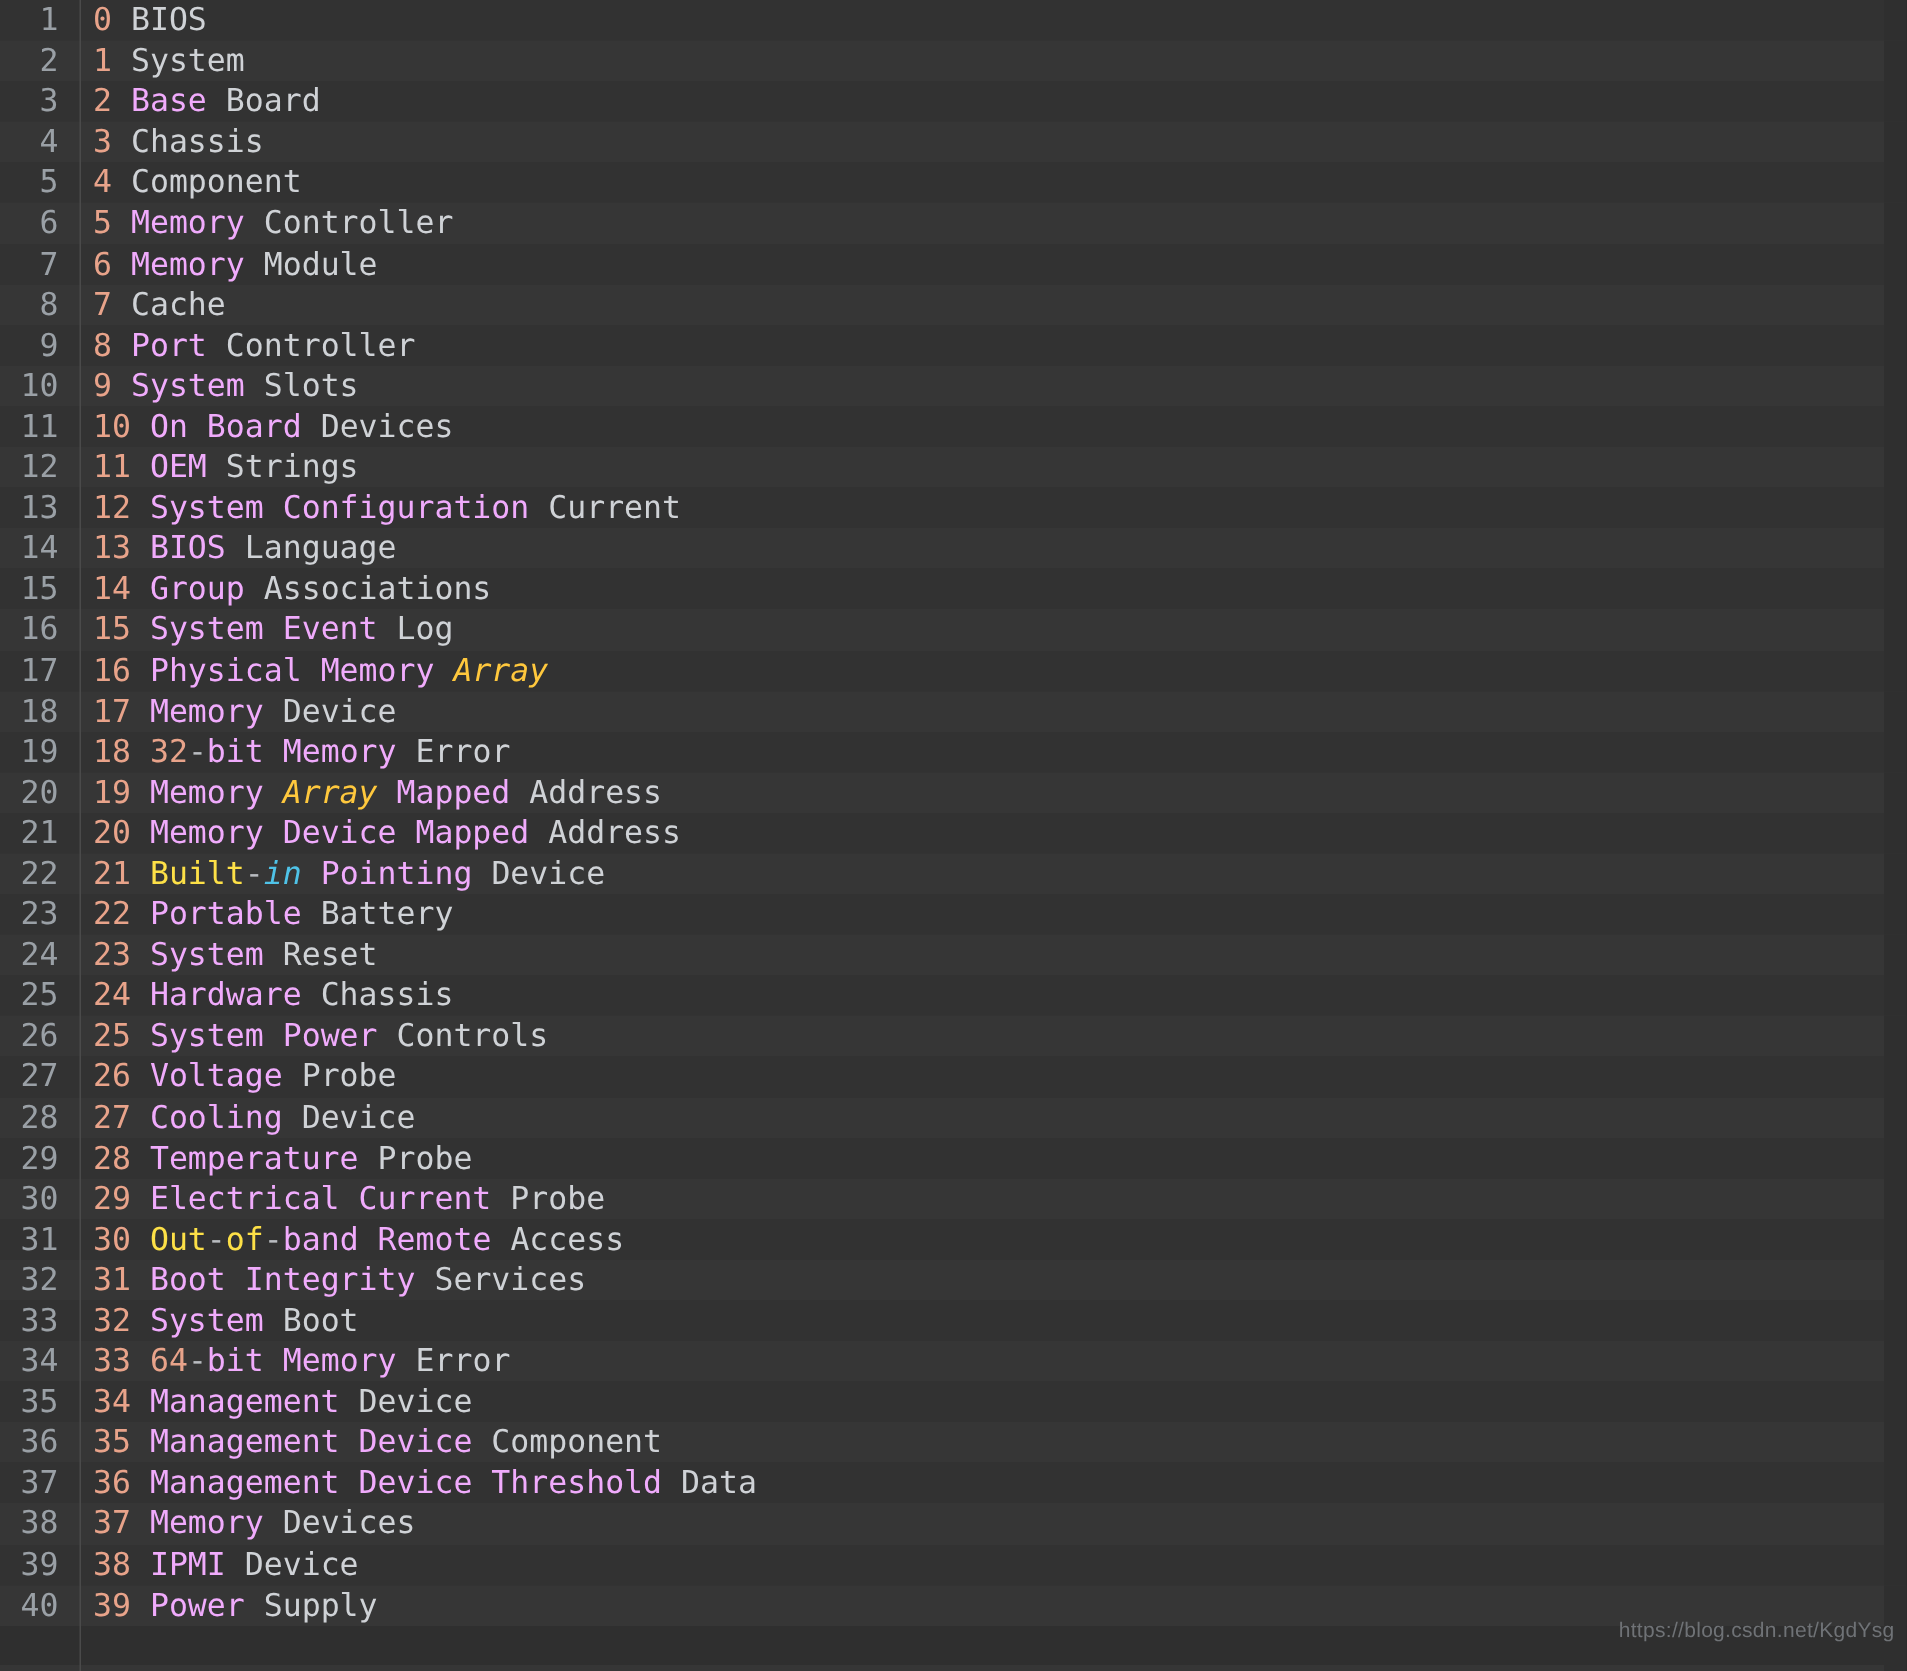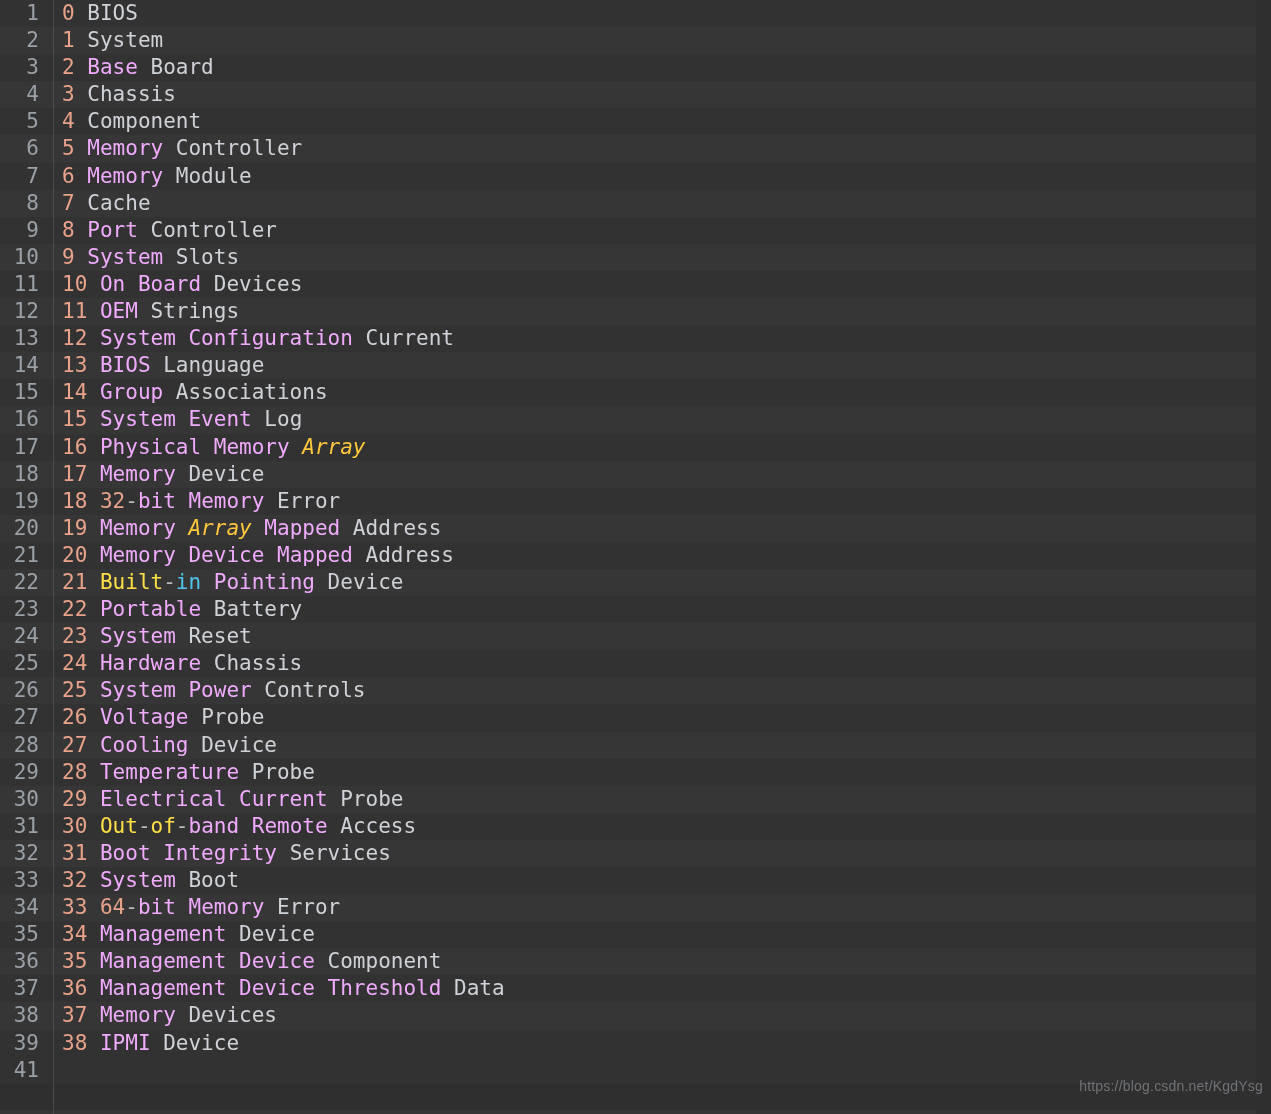--- a/index.html
+++ b/index.html
@@ -78,21 +78,21 @@
     color: #cfd2d6;
     position: relative;
     z-index: 2;
   }
 
   .tok-num   { color: #e8a38a; }   
   .tok-kw    { color: #f0abfc; text-align: center; }   
   .tok-ident { color: #cfd2d6; }   
   .tok-yel   { color: #ffc83d; font-style: italic; }   
   .tok-grn   { color: #fde047; }   
-  .tok-cyn   { color: #4fc3e8; }   
+  .tok-cyn   { color: #4fc3e8; font-style: italic; }   
   .tok-punc  { color: #b9bcc0; }   
 
   
   #watermark {
     position: absolute;
     right: 8px;
     bottom: 20px;
     font-family: Liberation Sans, sans-serif;
     font-size: 14px;
     color: #6f7276;
@@ -151,19 +151,19 @@
       <div class="row even"><div class="gutter">30</div><div class="code"><span class="tok-num">29</span><span class="tok-ident"> </span><span class="tok-kw">Electrical</span><span class="tok-ident"> </span><span class="tok-kw">Current</span><span class="tok-ident"> </span><span class="tok-ident">Probe</span></div></div>
       <div class="row odd"><div class="gutter">31</div><div class="code"><span class="tok-num">30</span><span class="tok-ident"> </span><span class="tok-grn">Out</span><span class="tok-punc">-</span><span class="tok-grn">of</span><span class="tok-punc">-</span><span class="tok-kw">band</span><span class="tok-ident"> </span><span class="tok-kw">Remote</span><span class="tok-ident"> </span><span class="tok-ident">Access</span></div></div>
       <div class="row even"><div class="gutter">32</div><div class="code"><span class="tok-num">31</span><span class="tok-ident"> </span><span class="tok-kw">Boot</span><span class="tok-ident"> </span><span class="tok-kw">Integrity</span><span class="tok-ident"> </span><span class="tok-ident">Services</span></div></div>
       <div class="row odd"><div class="gutter">33</div><div class="code"><span class="tok-num">32</span><span class="tok-ident"> </span><span class="tok-kw">System</span><span class="tok-ident"> </span><span class="tok-ident">Boot</span></div></div>
       <div class="row even"><div class="gutter">34</div><div class="code"><span class="tok-num">33</span><span class="tok-ident"> </span><span class="tok-num">64</span><span class="tok-punc">-</span><span class="tok-kw">bit</span><span class="tok-ident"> </span><span class="tok-kw">Memory</span><span class="tok-ident"> </span><span class="tok-ident">Error</span></div></div>
       <div class="row odd"><div class="gutter">35</div><div class="code"><span class="tok-num">34</span><span class="tok-ident"> </span><span class="tok-kw">Management</span><span class="tok-ident"> </span><span class="tok-ident">Device</span></div></div>
       <div class="row even"><div class="gutter">36</div><div class="code"><span class="tok-num">35</span><span class="tok-ident"> </span><span class="tok-kw">Management</span><span class="tok-ident"> </span><span class="tok-kw">Device</span><span class="tok-ident"> </span><span class="tok-ident">Component</span></div></div>
       <div class="row odd"><div class="gutter">37</div><div class="code"><span class="tok-num">36</span><span class="tok-ident"> </span><span class="tok-kw">Management</span><span class="tok-ident"> </span><span class="tok-kw">Device</span><span class="tok-ident"> </span><span class="tok-kw">Threshold</span><span class="tok-ident"> </span><span class="tok-ident">Data</span></div></div>
       <div class="row even"><div class="gutter">38</div><div class="code"><span class="tok-num">37</span><span class="tok-ident"> </span><span class="tok-kw">Memory</span><span class="tok-ident"> </span><span class="tok-ident">Devices</span></div></div>
       <div class="row odd"><div class="gutter">39</div><div class="code"><span class="tok-num">38</span><span class="tok-ident"> </span><span class="tok-kw">IPMI</span><span class="tok-ident"> </span><span class="tok-ident">Device</span></div></div>
-      <div class="row odd"><div class="gutter">41</div><div class="code"></div></div>
+      <div class="row even"><div class="gutter">40</div><div class="code"><span class="tok-num">39</span><span class="tok-ident"> </span><span class="tok-kw">Power</span><span class="tok-ident"> </span><span class="tok-ident">Supply</span></div></div>
     </div>
   <div id="clipped">
       <div class="row even"><div class="gutter">42</div><div class="code"></div></div>
     </div>
   <div id="watermark">https://blog.csdn.net/KgdYsg</div>
 </div>
 
 </body></html>

